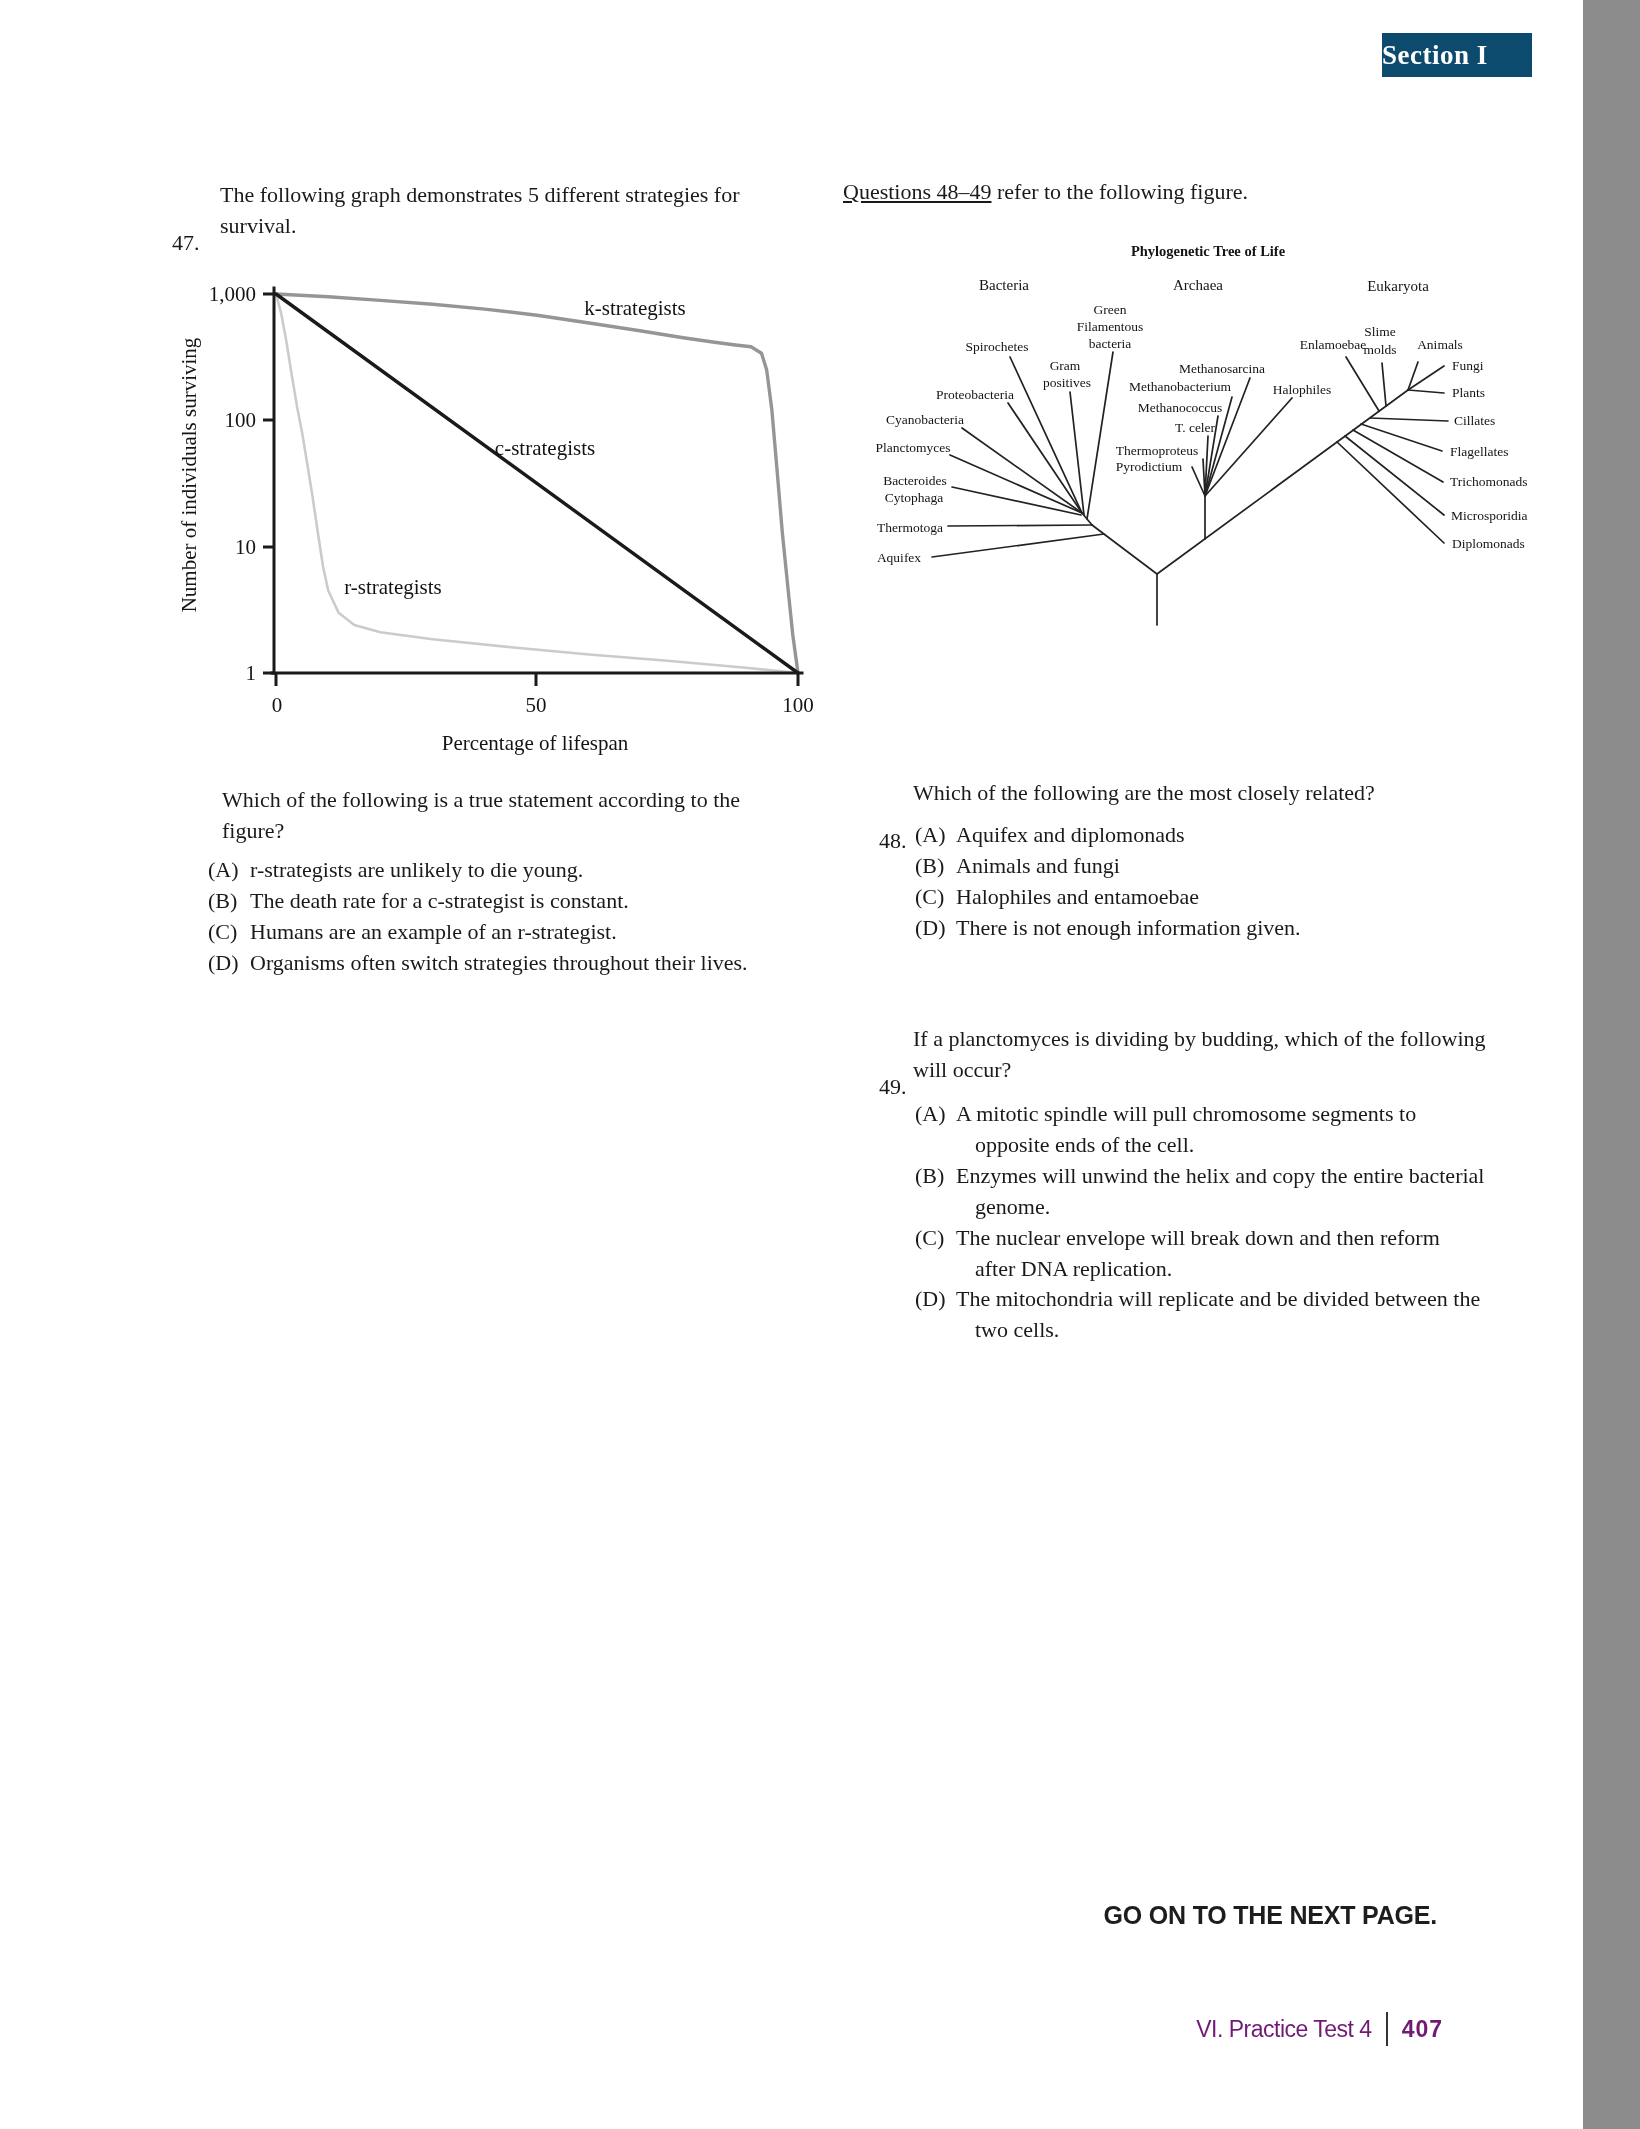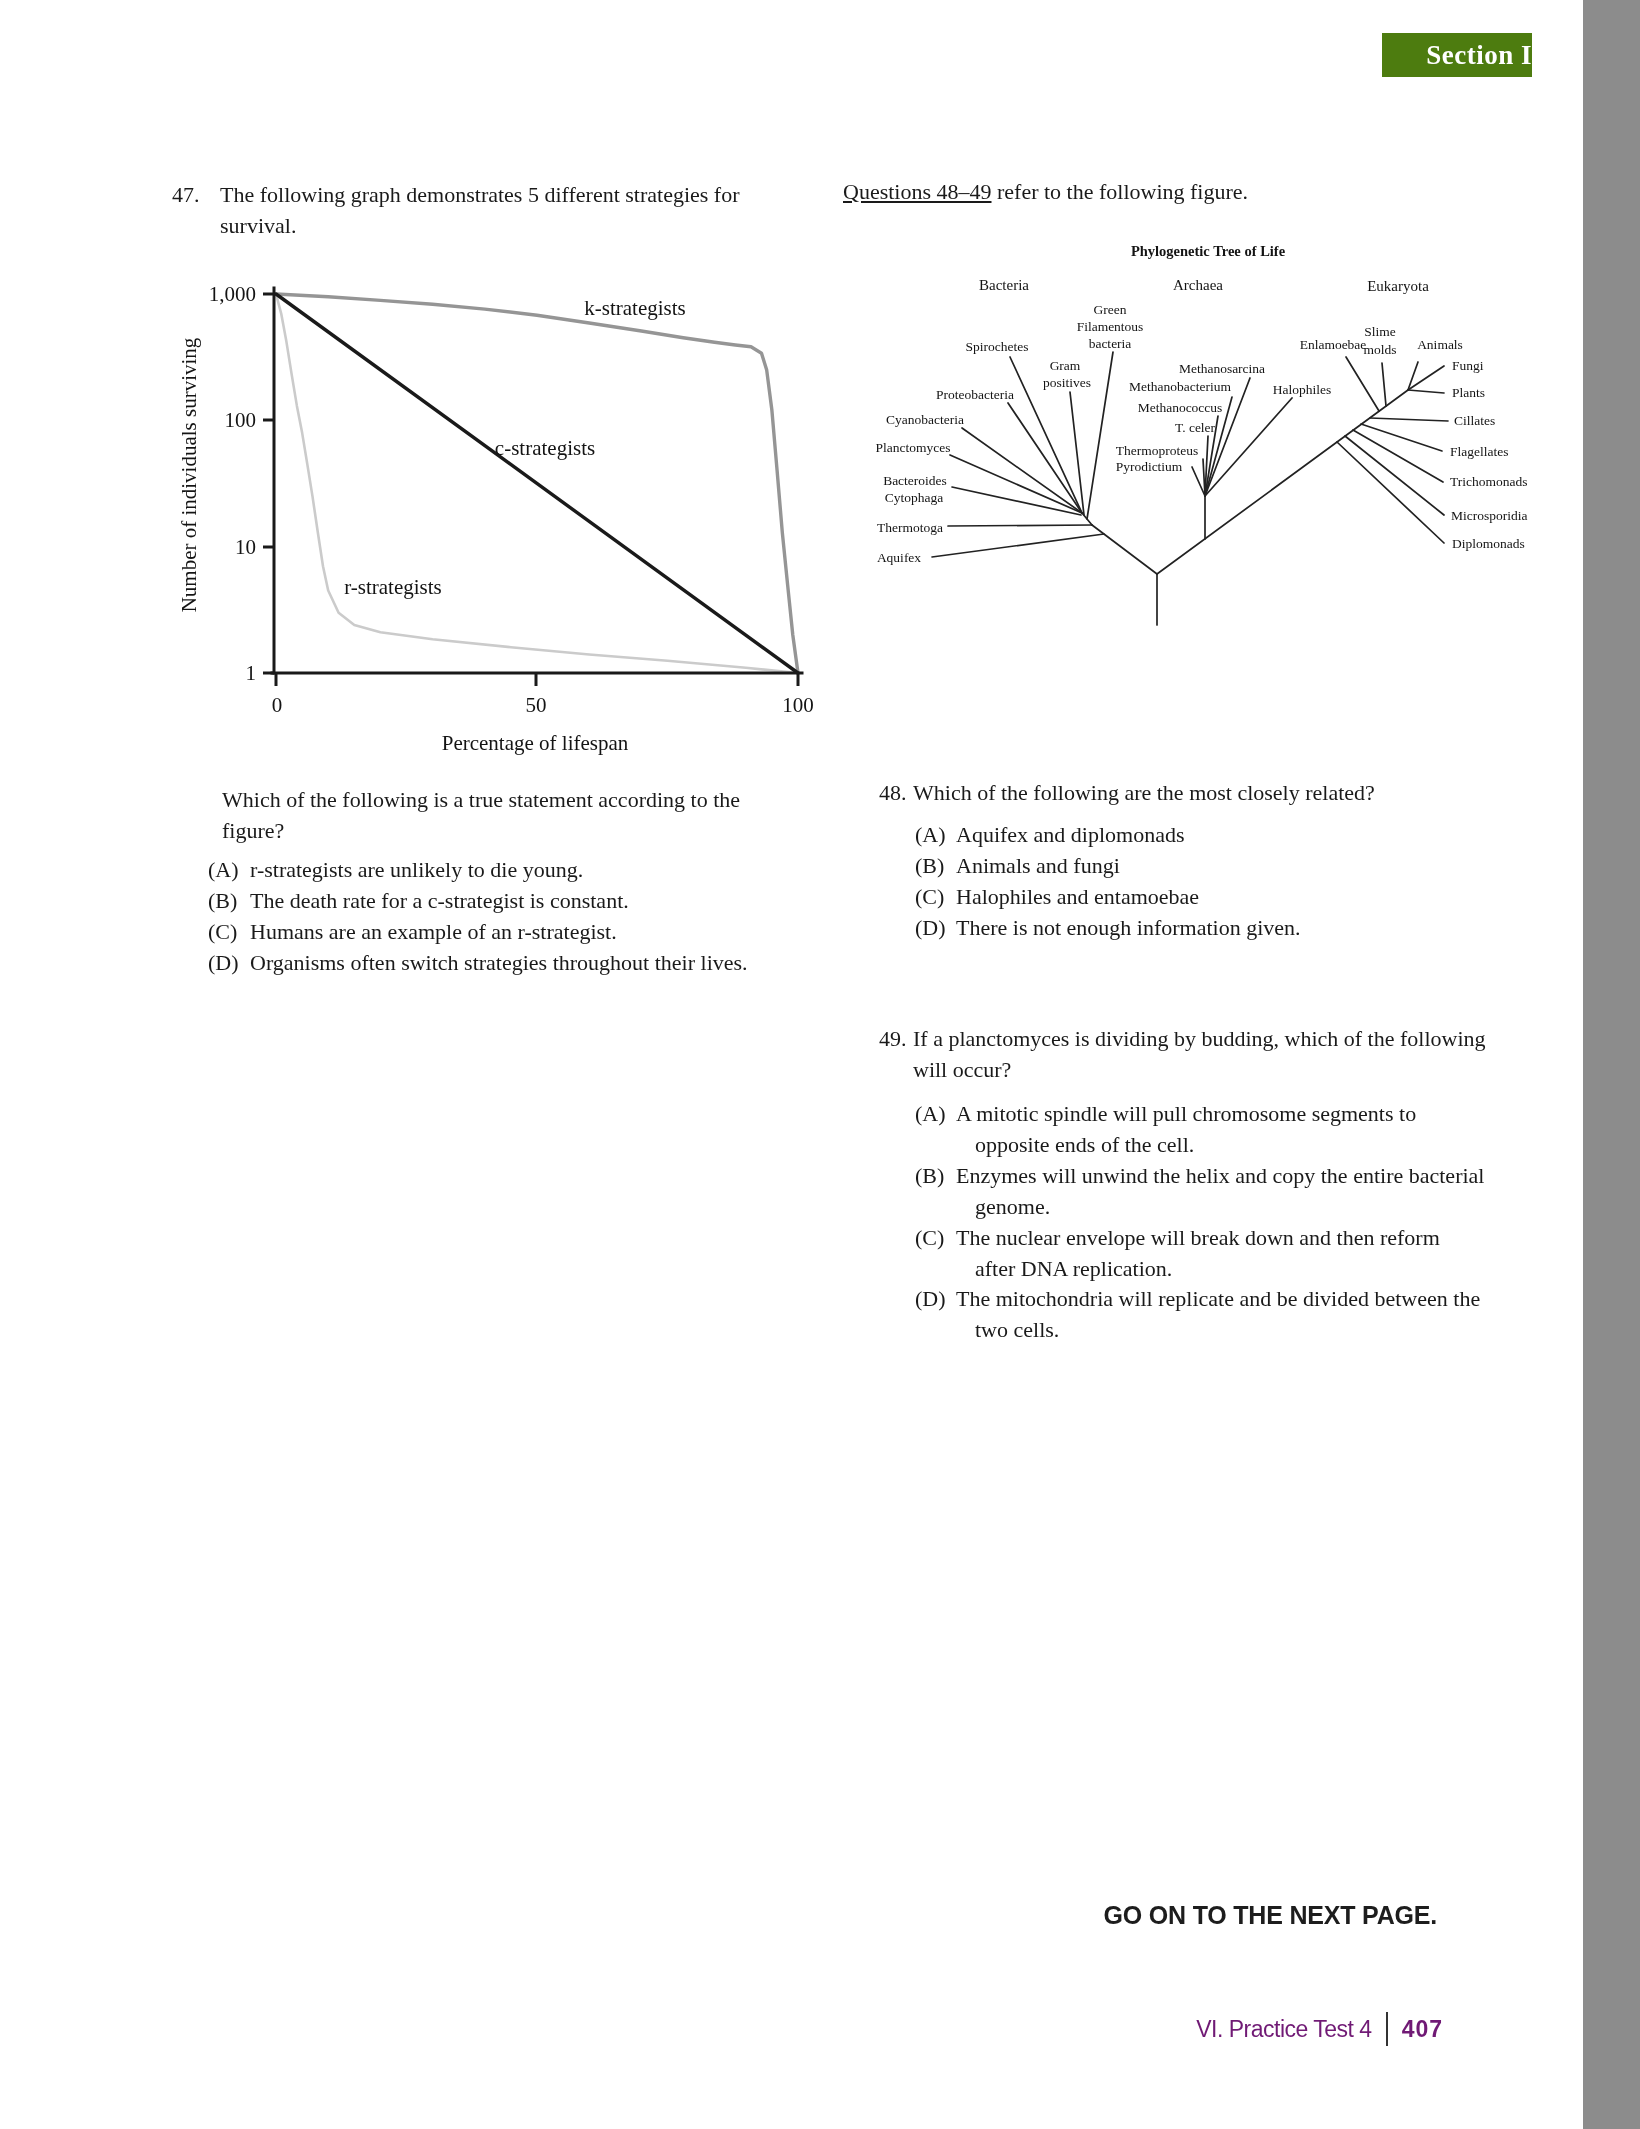--- a/index.html
+++ b/index.html
@@ -1,24 +1,24 @@
 <!DOCTYPE html>
 <html><head>
 <meta charset="utf-8">
 <style>
   html,body{margin:0;padding:0;background:#e8e8e8;}
   .page{position:relative;width:1640px;height:2129px;background:#ffffff;
         font-family:"Liberation Serif",serif;color:#1a1a1a;overflow:hidden;}
   .margin-bar{position:absolute;top:0;right:0;width:57px;height:2129px;background:#8c8c8c;}
-  .section-badge{position:absolute;left:1382px;top:33px;width:150px;height:44px;background:#4d7c0f;
-        color:#fff;display:flex;align-items:center;justify-content:flex-end;
+  .section-badge{position:absolute;left:1382px;top:33px;width:150px;height:44px;background:#0c4a6e;
+        color:#fff;display:flex;align-items:center;justify-content:flex-start;
         font-weight:bold;font-size:27px;letter-spacing:.5px;}
   .abs{position:absolute;}
   .qflex{position:absolute;display:flex;}
-  .qnum{flex:none;font-size:22px;line-height:30.8px;}
+  .qnum{flex:none;font-size:22px;line-height:30.8px;margin-top:48px;}
   .qtext{font-size:22px;line-height:30.8px;}
   .stem2{position:absolute;font-size:22px;line-height:30.8px;}
   .choices{position:absolute;}
   .choice{display:flex;font-size:22px;line-height:30.9px;}
   .choice .letter{flex:none;}
   .choice .ctext{display:block;padding-left:19px;text-indent:-19px;}
   .intro{position:absolute;font-size:22px;line-height:30.8px;}
   .intro .u{text-decoration:underline;}
   .goon{position:absolute;font-family:"Liberation Sans",sans-serif;font-weight:bold;
         font-size:25px;letter-spacing:-0.2px;color:#1d1d1d;white-space:nowrap;margin-left:20px;}

